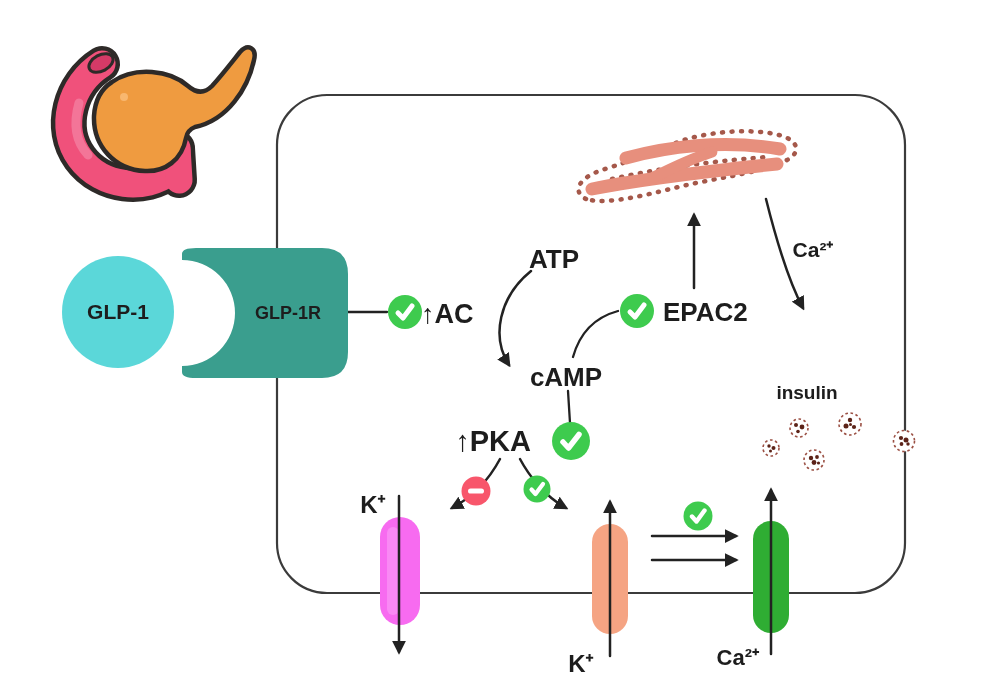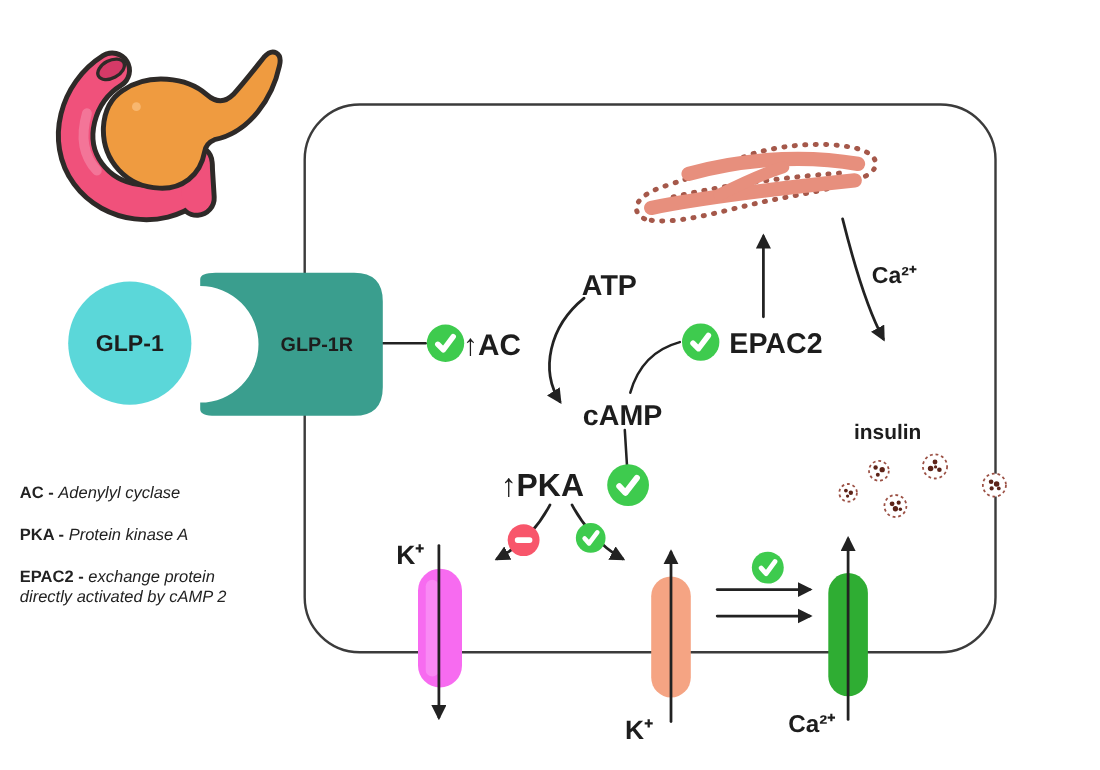--- a/index.html
+++ b/index.html
@@ -165,28 +165,14 @@
     <path class="ink-stroke" d="M 177,148 L 179,180"></path>
     <path class="tube-fill" d="M 102,64 C 70,84 58,128 80,158 C 102,188 146,191 170,172 C 175,167 177,160 177,150" stroke="#f0517b"></path>
     <path class="tube-fill" d="M 177,148 L 179,180" stroke="#f0517b"></path>
     <path class="tube-shine" d="M 79,103 C 73,124 76,142 88,155"></path>
     <ellipse cx="101" cy="63" rx="13" ry="8" transform="rotate(-28 101 63)" fill="#d43a67" stroke="#2e2a28" stroke-width="3"></ellipse>
     <path class="body-outline" d="M 112,82 C 135,66 170,70 188,86 C 196,93 204,94 212,86 C 222,75 232,62 240,52 C 248,43 257,48 254,60 C 248,88 228,120 195,127 C 190,129 187,132 186,138 C 182,160 165,172 145,171 C 115,170 93,146 94,116 C 95,99 101,89 112,82 Z" fill="#ef9b40"></path>
     <circle cx="124" cy="97" r="4" fill="#f8b76f"></circle>
   </g>
 </svg>
 
-  <div class="legend">
-    <div class="legend-row">
-      <span class="legend-term">AC -</span>
-      <span class="legend-def">Adenylyl cyclase</span>
-    </div>
-    <div class="legend-row">
-      <span class="legend-term">PKA -</span>
-      <span class="legend-def">Protein kinase A</span>
-    </div>
-    <div class="legend-row">
-      <span class="legend-term">EPAC2 -</span>
-      <span class="legend-def">exchange protein directly activated by cAMP 2</span>
-    </div>
-  </div>
 
 </div>
 
 </body></html>

